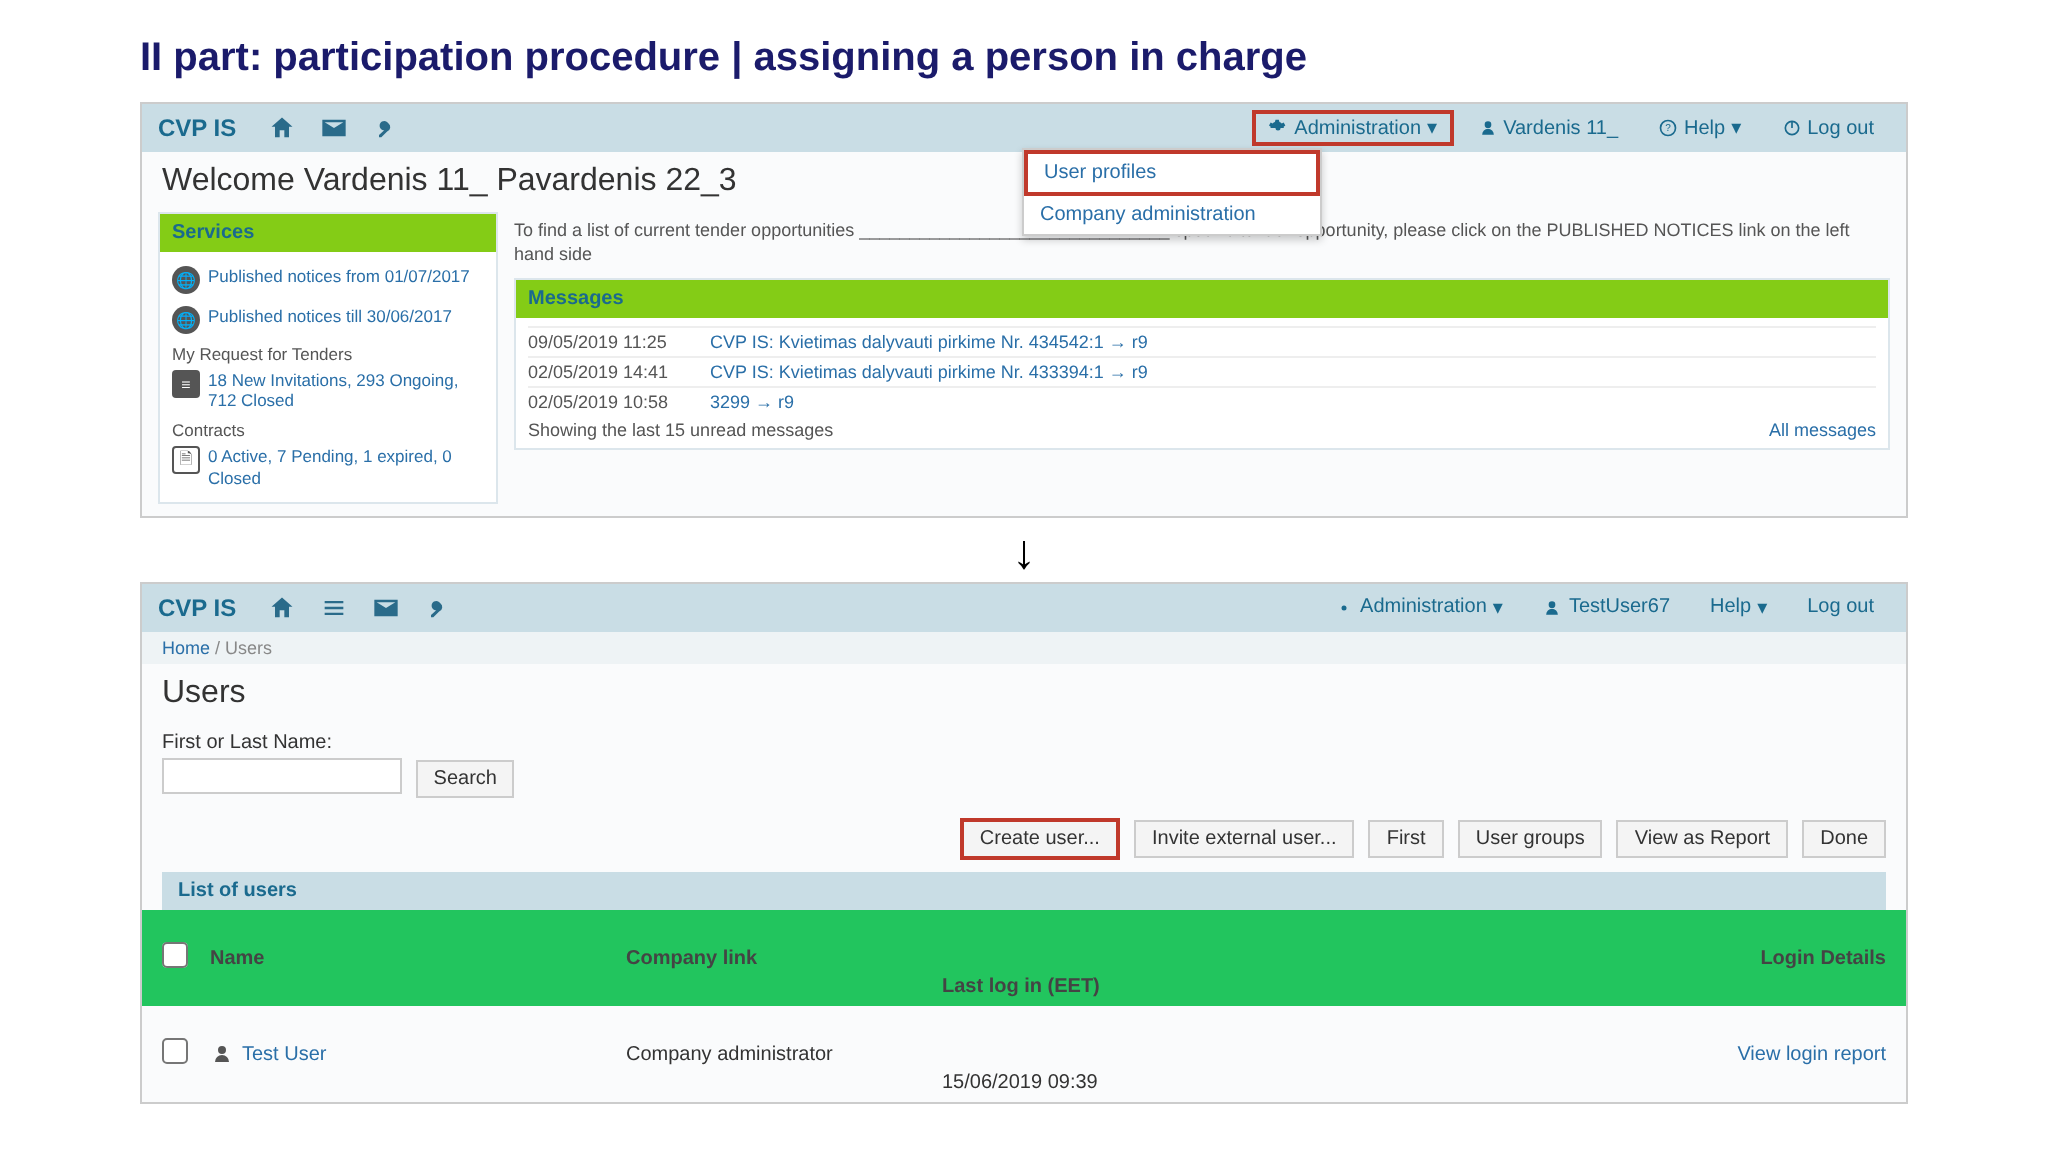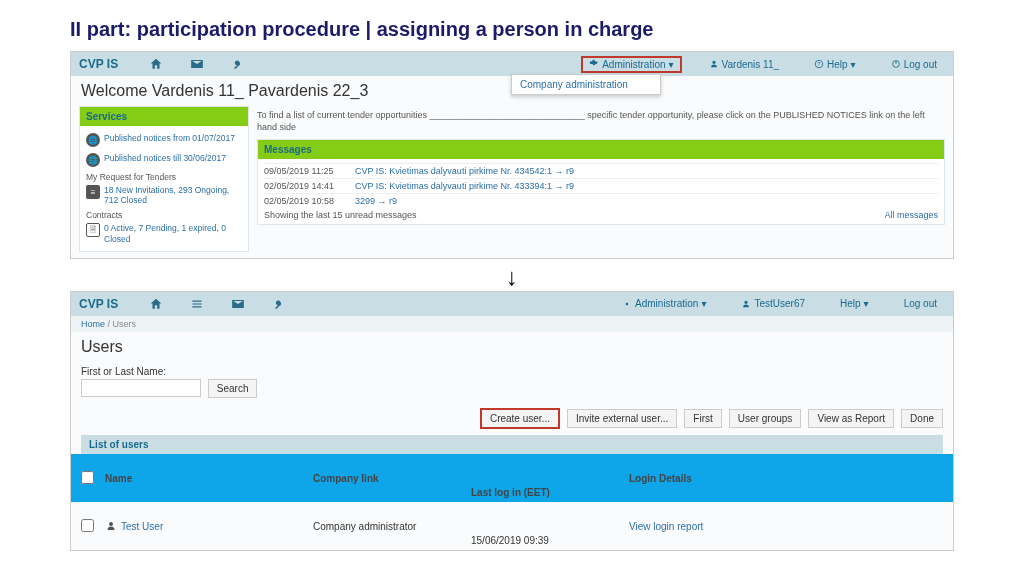--- a/index.html
+++ b/index.html
@@ -1,21 +1,21 @@
 <!DOCTYPE html>
 <html><head>
 <meta charset="utf-8">
 <style>
   * { box-sizing: border-box; margin: 0; padding: 0; }
   body { font-family: Arial, sans-serif; background: #fff; width: 1024px; height: 576px; overflow: hidden; font-size: 11px; }
   .slide-title { color: #1b1b6b; font-size: 20px; font-weight: bold; padding: 18px 0 10px 70px; }
   .container { padding: 0 70px; }
 
   .app { border: 1px solid #ccc; background: #fafbfc; margin-bottom: 4px; position: relative; }
-  .topbar { background: #c9dde5; height: 24px; display: flex; align-items: center; padding: 0 8px; gap: 19px; }
+  .topbar { background: #c9dde5; height: 24px; display: flex; align-items: center; padding: 0 8px; gap: 4px; }
   .brand { font-weight: bold; color: #1a6a8e; font-size: 12px; padding-right: 8px;}
   .navicon { width: 22px; height: 18px; display: inline-flex; align-items: center; justify-content: center; color: #2a6b8a; }
   .navicon svg { width: 14px; height: 14px; fill: currentColor; }
   .spacer { flex: 1; }
   .toplink { color: #1a6a8e; font-size: 10px; padding: 2px 8px; display: inline-flex; align-items: center; gap: 3px; }
   .toplink svg { width: 10px; height: 10px; fill: currentColor; }
   .admin-box { border: 2px solid #c0392b; padding: 1px 6px; }
   .welcome { font-size: 16px; color: #333; padding: 6px 10px; background: #fafbfc; }
 
   .body-row { display: flex; gap: 8px; padding: 0 8px 6px; }
@@ -47,26 +47,26 @@
   .crumb { font-size: 9px; color: #888; padding: 3px 10px; background:#eef3f5;}
   .crumb a { color: #2a6fa8; }
   .page-h { font-size: 16px; color: #333; padding: 6px 10px; }
   .search-row { padding: 4px 10px; font-size: 10px; color: #333;}
   .search-row input { width: 120px; height: 18px; border: 1px solid #ccc; margin-top:2px;}
   .btn { display: inline-block; background: #f4f4f4; border: 1px solid #ccc; padding: 3px 8px; font-size: 10px; color: #333; margin-left: 4px; }
   .btn.hl { border: 2px solid #c0392b; }
   .action-row { text-align: right; padding: 6px 10px; }
   .tbl-h { background: #c9dde5; color: #1a6a8e; font-weight: bold; font-size: 10px; padding: 4px 8px; margin: 0 10px;}
   .tbl { display: flex; padding: 4px 10px; gap: 8px; font-size: 10px; color: #333; align-items: center; }
-  .hdr { font-weight: bold; color:#444; background:#0ea5e9;}
+  .hdr { font-weight: bold; color:#444; background:#22c55e;}
   .c-chk { width: 16px; }
   .c-name { width: 200px; display:flex; align-items:center; gap:4px;}
   .c-role { width: 150px; }
   .c-last { width: 150px; margin-top: 29px; }
-  .c-login { flex: 1; }
+  .c-login { flex: 1; text-align: right; }
   .uicon { width:12px;height:12px;fill:#555;}
 </style>
 </head>
 <body>
 
 <div class="slide-title">II part: participation procedure | assigning a person in charge</div>
 
 <div class="container">
 
   <div class="app">
@@ -105,20 +105,21 @@
       <span class="toplink">
           <svg viewBox="0 0 24 24">
             <circle cx="12" cy="12" r="8" fill="none" stroke="currentColor" stroke-width="2"></circle>
             <rect x="11" y="4" width="2" height="8"></rect>
           </svg>
           <span>Log out</span>
         </span>
     </div>
 
     <div class="dropdown">
+      <div class="dd-item hl">User profiles</div>
       <div class="dd-item">Company administration</div>
     </div>
 
     <div class="welcome">Welcome Vardenis 11_ Pavardenis 22_3</div>
 
     <div class="body-row">
       <div class="col-left">
         <div class="panel">
           <div class="panel-h">Services</div>
           <div class="panel-b">

